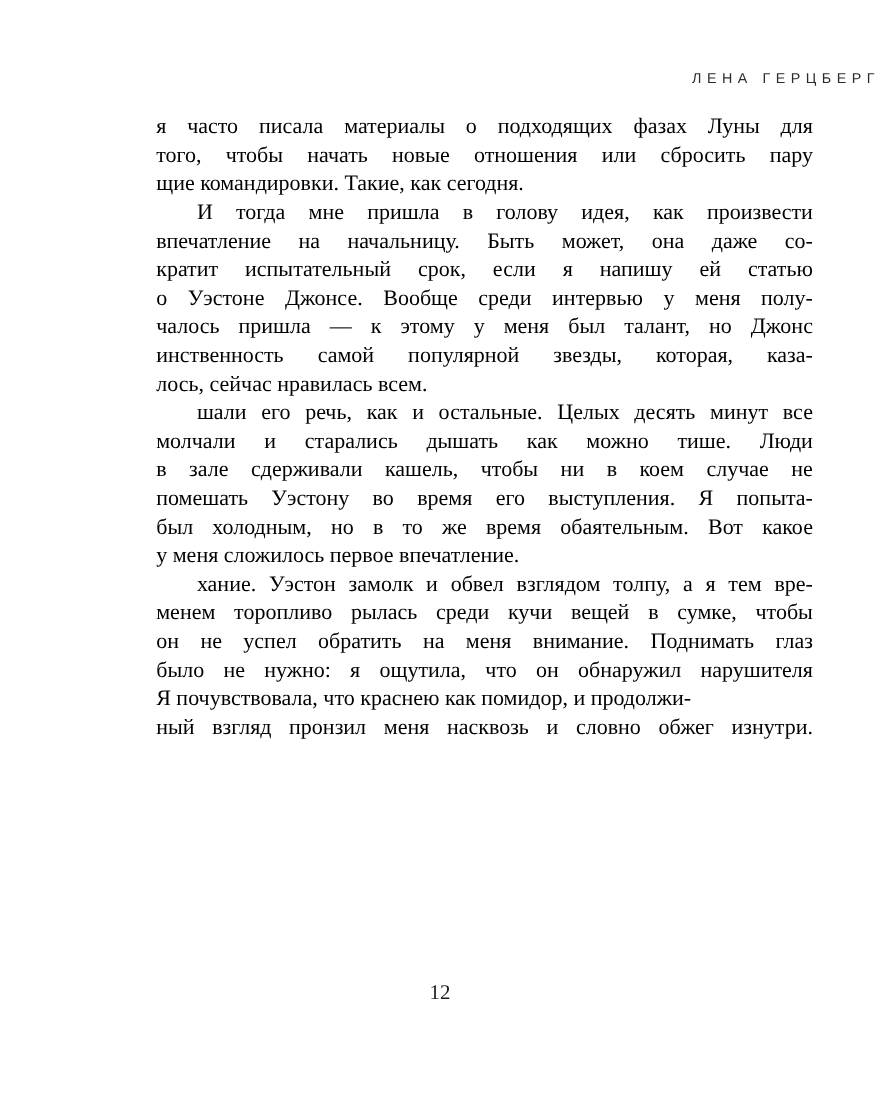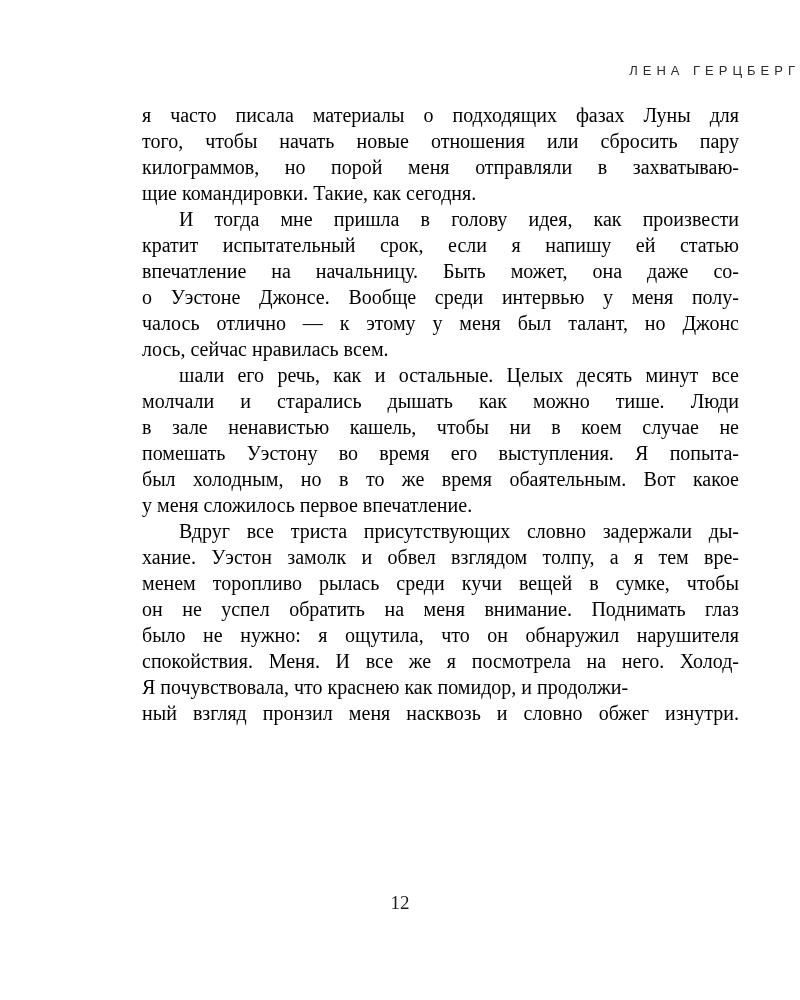--- a/index.html
+++ b/index.html
@@ -62,45 +62,43 @@
 </head>
 <body>
 
 <div class="page">
   <div class="running-header">ЛЕНА ГЕРЦБЕРГ</div>
 
   <div class="body-text">
       <div class="para">
         <div class="line">я часто писала материалы о подходящих фазах Луны для</div>
         <div class="line">того, чтобы начать новые отношения или сбросить пару</div>
-        <div class="line">килограммов, но порой меня отправляли в захватываю-</div>
         <div class="line last">щие командировки. Такие, как сегодня.</div>
       </div>
       <div class="para indent">
         <div class="line">И тогда мне пришла в голову идея, как произвести</div>
+        <div class="line">впечатление на начальницу. Быть может, она даже со-</div>
         <div class="line">кратит испытательный срок, если я напишу ей статью</div>
-        <div class="line">впечатление на начальницу. Быть может, она даже со-</div>
         <div class="line">о Уэстоне Джонсе. Вообще среди интервью у меня полу-</div>
-        <div class="line">чалось отлично — к этому у меня был талант, но Джонс</div>
+        <div class="line">чалось пришла — к этому у меня был талант, но Джонс</div>
+        <div class="line">инственность самой популярной звезды, которая, каза-</div>
         <div class="line last">лось, сейчас нравилась всем.</div>
       </div>
       <div class="para indent">
         <div class="line">шали его речь, как и остальные. Целых десять минут все</div>
         <div class="line">молчали и старались дышать как можно тише. Люди</div>
-        <div class="line">в зале ненавистью кашель, чтобы ни в коем случае не</div>
+        <div class="line">в зале сдерживали кашель, чтобы ни в коем случае не</div>
         <div class="line">помешать Уэстону во время его выступления. Я попыта-</div>
         <div class="line">был холодным, но в то же время обаятельным. Вот какое</div>
         <div class="line last">у меня сложилось первое впечатление.</div>
       </div>
       <div class="para indent">
-        <div class="line">Вдруг все триста присутствующих словно задержали ды-</div>
         <div class="line">хание. Уэстон замолк и обвел взглядом толпу, а я тем вре-</div>
         <div class="line">менем торопливо рылась среди кучи вещей в сумке, чтобы</div>
         <div class="line">он не успел обратить на меня внимание. Поднимать глаз</div>
         <div class="line">было не нужно: я ощутила, что он обнаружил нарушителя</div>
-        <div class="line">спокойствия. Меня. И все же я посмотрела на него. Холод-</div>
         <div class="line last">Я почувствовала, что краснею как помидор, и продолжи-</div>
         <div class="line">ный взгляд пронзил меня насквозь и словно обжег изнутри.</div>
       </div>
     </div>
 
   <div class="page-number">12</div>
 </div>
 
 </body></html>

